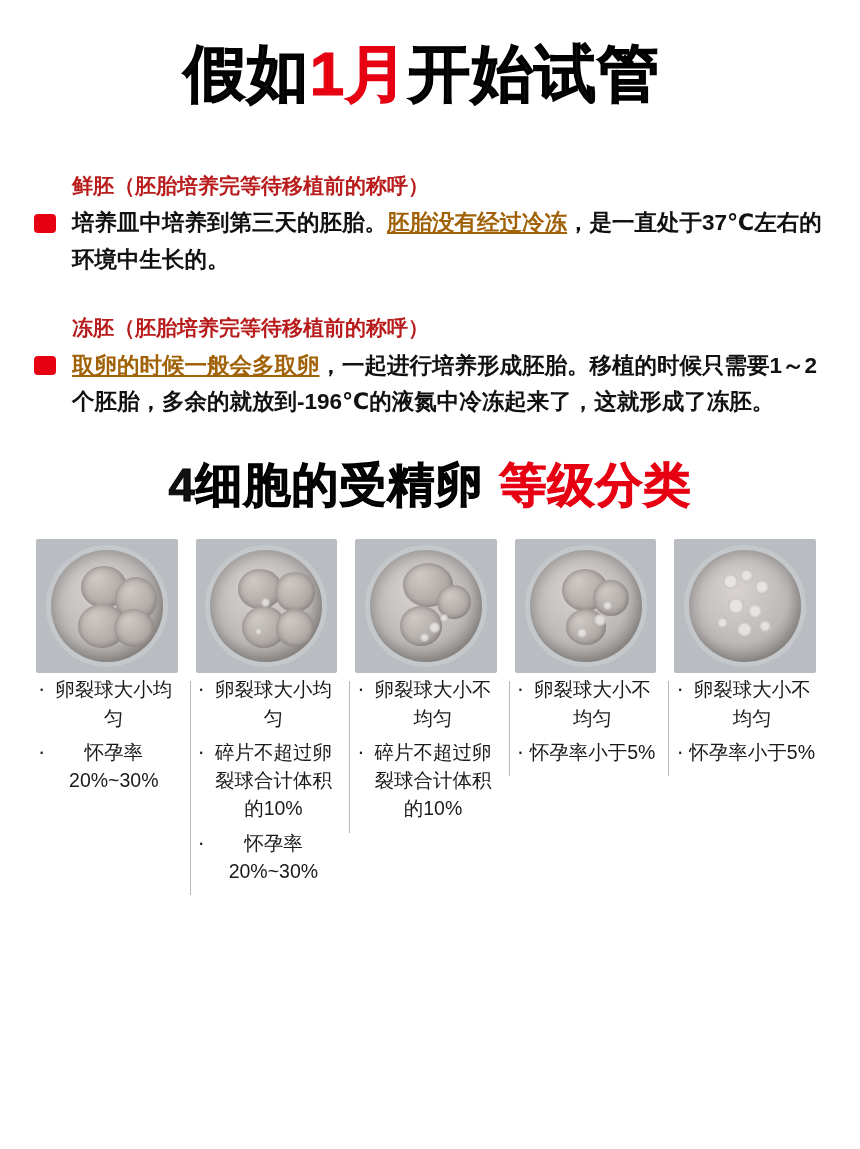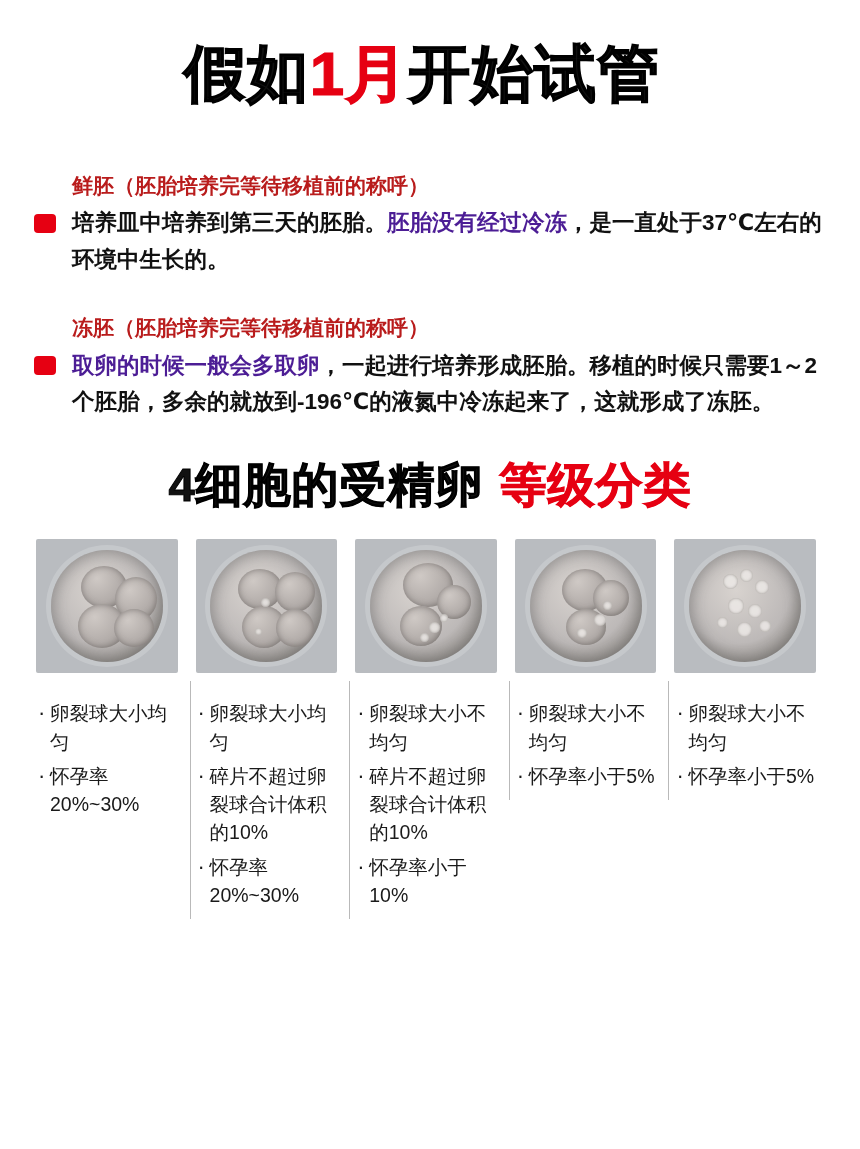--- a/index.html
+++ b/index.html
@@ -63,21 +63,22 @@
     margin-bottom: 4px;
     color: #b91c1c;
   }
   .sec-text {
     font-size: 22.5px;
     font-weight: 700;
     line-height: 1.62;
     color: #111;
   }
   .sec-text .red {
-    color: #4c1d95;
+    color: #a16207;
+    text-decoration: underline;
   }
 
   
   .subtitle {
     margin-top: 34px;
     text-align: center;
     font-size: 47px;
     font-weight: 900;
     letter-spacing: 1px;
     -webkit-text-stroke: 1px #000;
@@ -136,23 +137,24 @@
     box-shadow: inset 0 0 6px rgba(80,75,72,0.55);
   }
   .frag {
     position: absolute;
     border-radius: 50%;
     background: rgba(236,233,230,0.85);
     box-shadow: inset 0 0 3px rgba(120,115,110,0.7);
   }
 
   .bullets {
-    margin-top: 26px;
+    margin-top: 2px;
     padding: 0;
     list-style: none;
+    text-align: center;
   }
   .bullets li {
     font-size: 19.5px;
     line-height: 1.45;
     margin-bottom: 6px;
     padding-left: 14px;
     position: relative;
     color: #1a1a1a;
   }
   .bullets li::before {
@@ -241,21 +243,20 @@
       <div class="cell" style="left:34%;top:18%;width:50px;height:44px;"></div>
       <div class="cell" style="left:58%;top:34%;width:34px;height:34px;"></div>
       <div class="cell" style="left:32%;top:50%;width:42px;height:40px;"></div>
       <div class="frag" style="left:52%;top:62%;width:11px;height:11px;"></div>
       <div class="frag" style="left:60%;top:56%;width:8px;height:8px;"></div>
       <div class="frag" style="left:46%;top:70%;width:9px;height:9px;"></div>
     </div>
     <ul class="bullets">
       <li>卵裂球大小不均匀</li>
       <li>碎片不超过卵裂球合计体积的10%</li>
-      <li>怀孕率小于10%</li>
     </ul>
   </div>
 
   <div class="grade">
     <div class="embryo-img">
       <div class="halo"></div>
       <div class="cell" style="left:33%;top:22%;width:46px;height:42px;"></div>
       <div class="cell" style="left:55%;top:30%;width:36px;height:36px;"></div>
       <div class="cell" style="left:36%;top:52%;width:40px;height:36px;"></div>
       <div class="frag" style="left:56%;top:56%;width:12px;height:12px;"></div>

